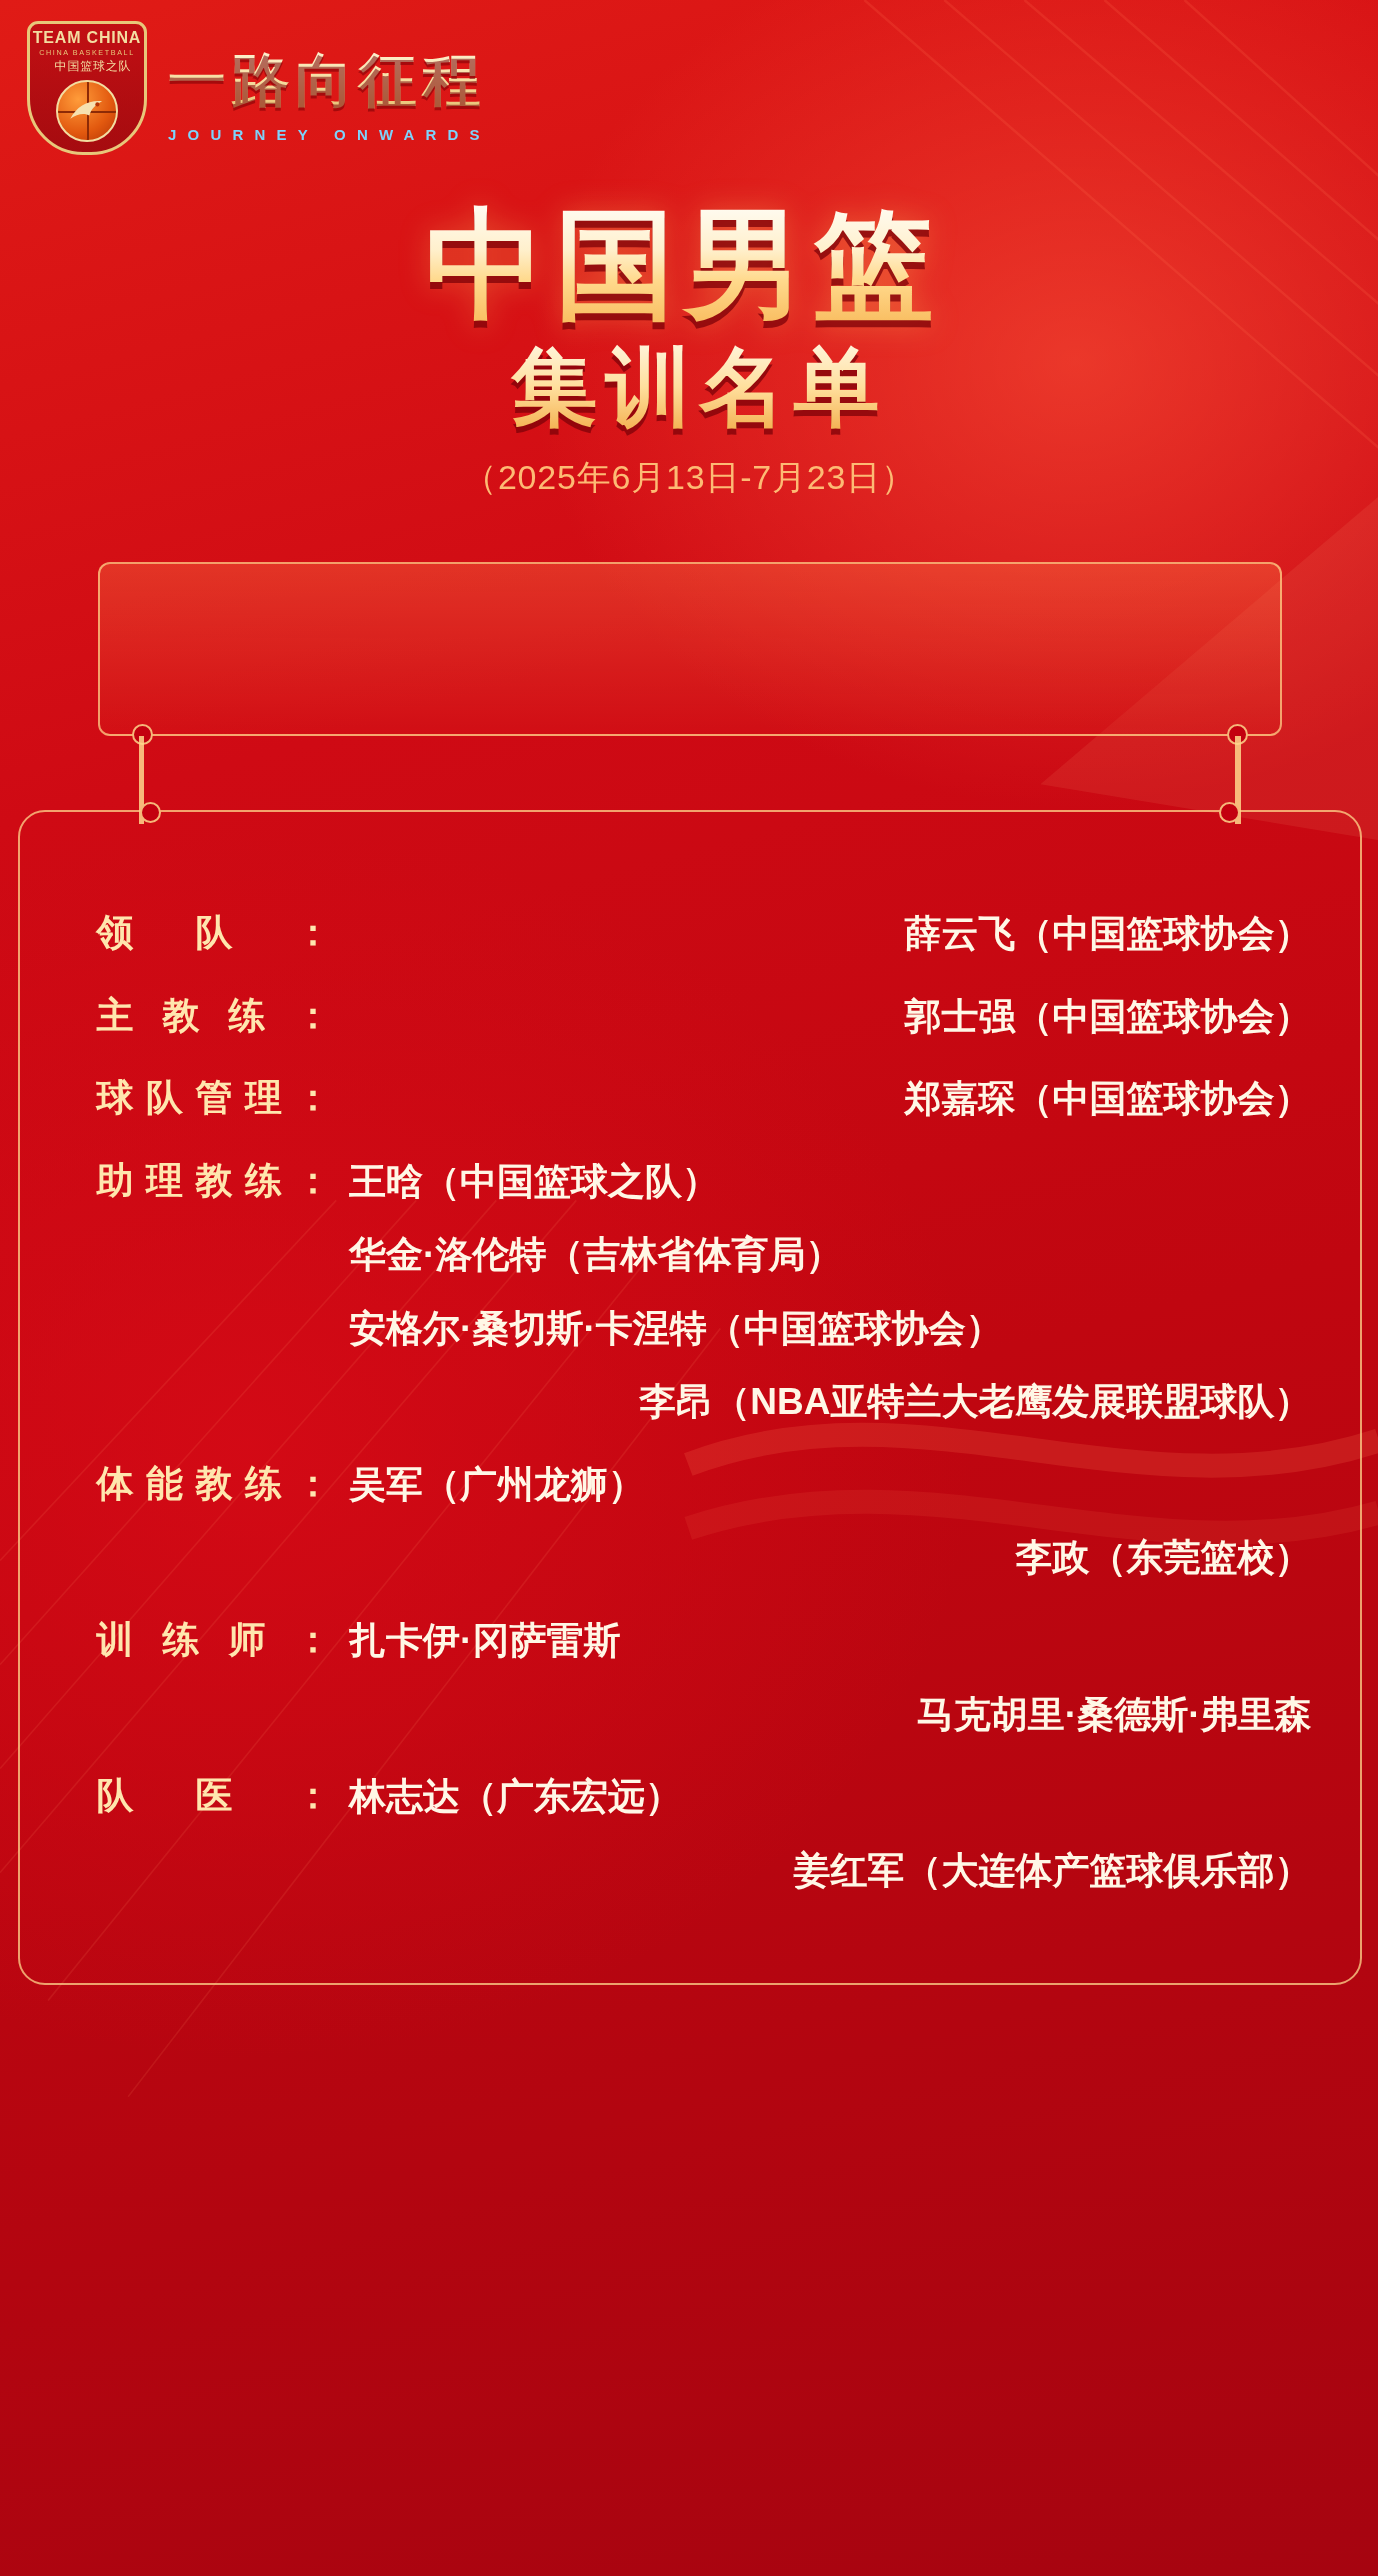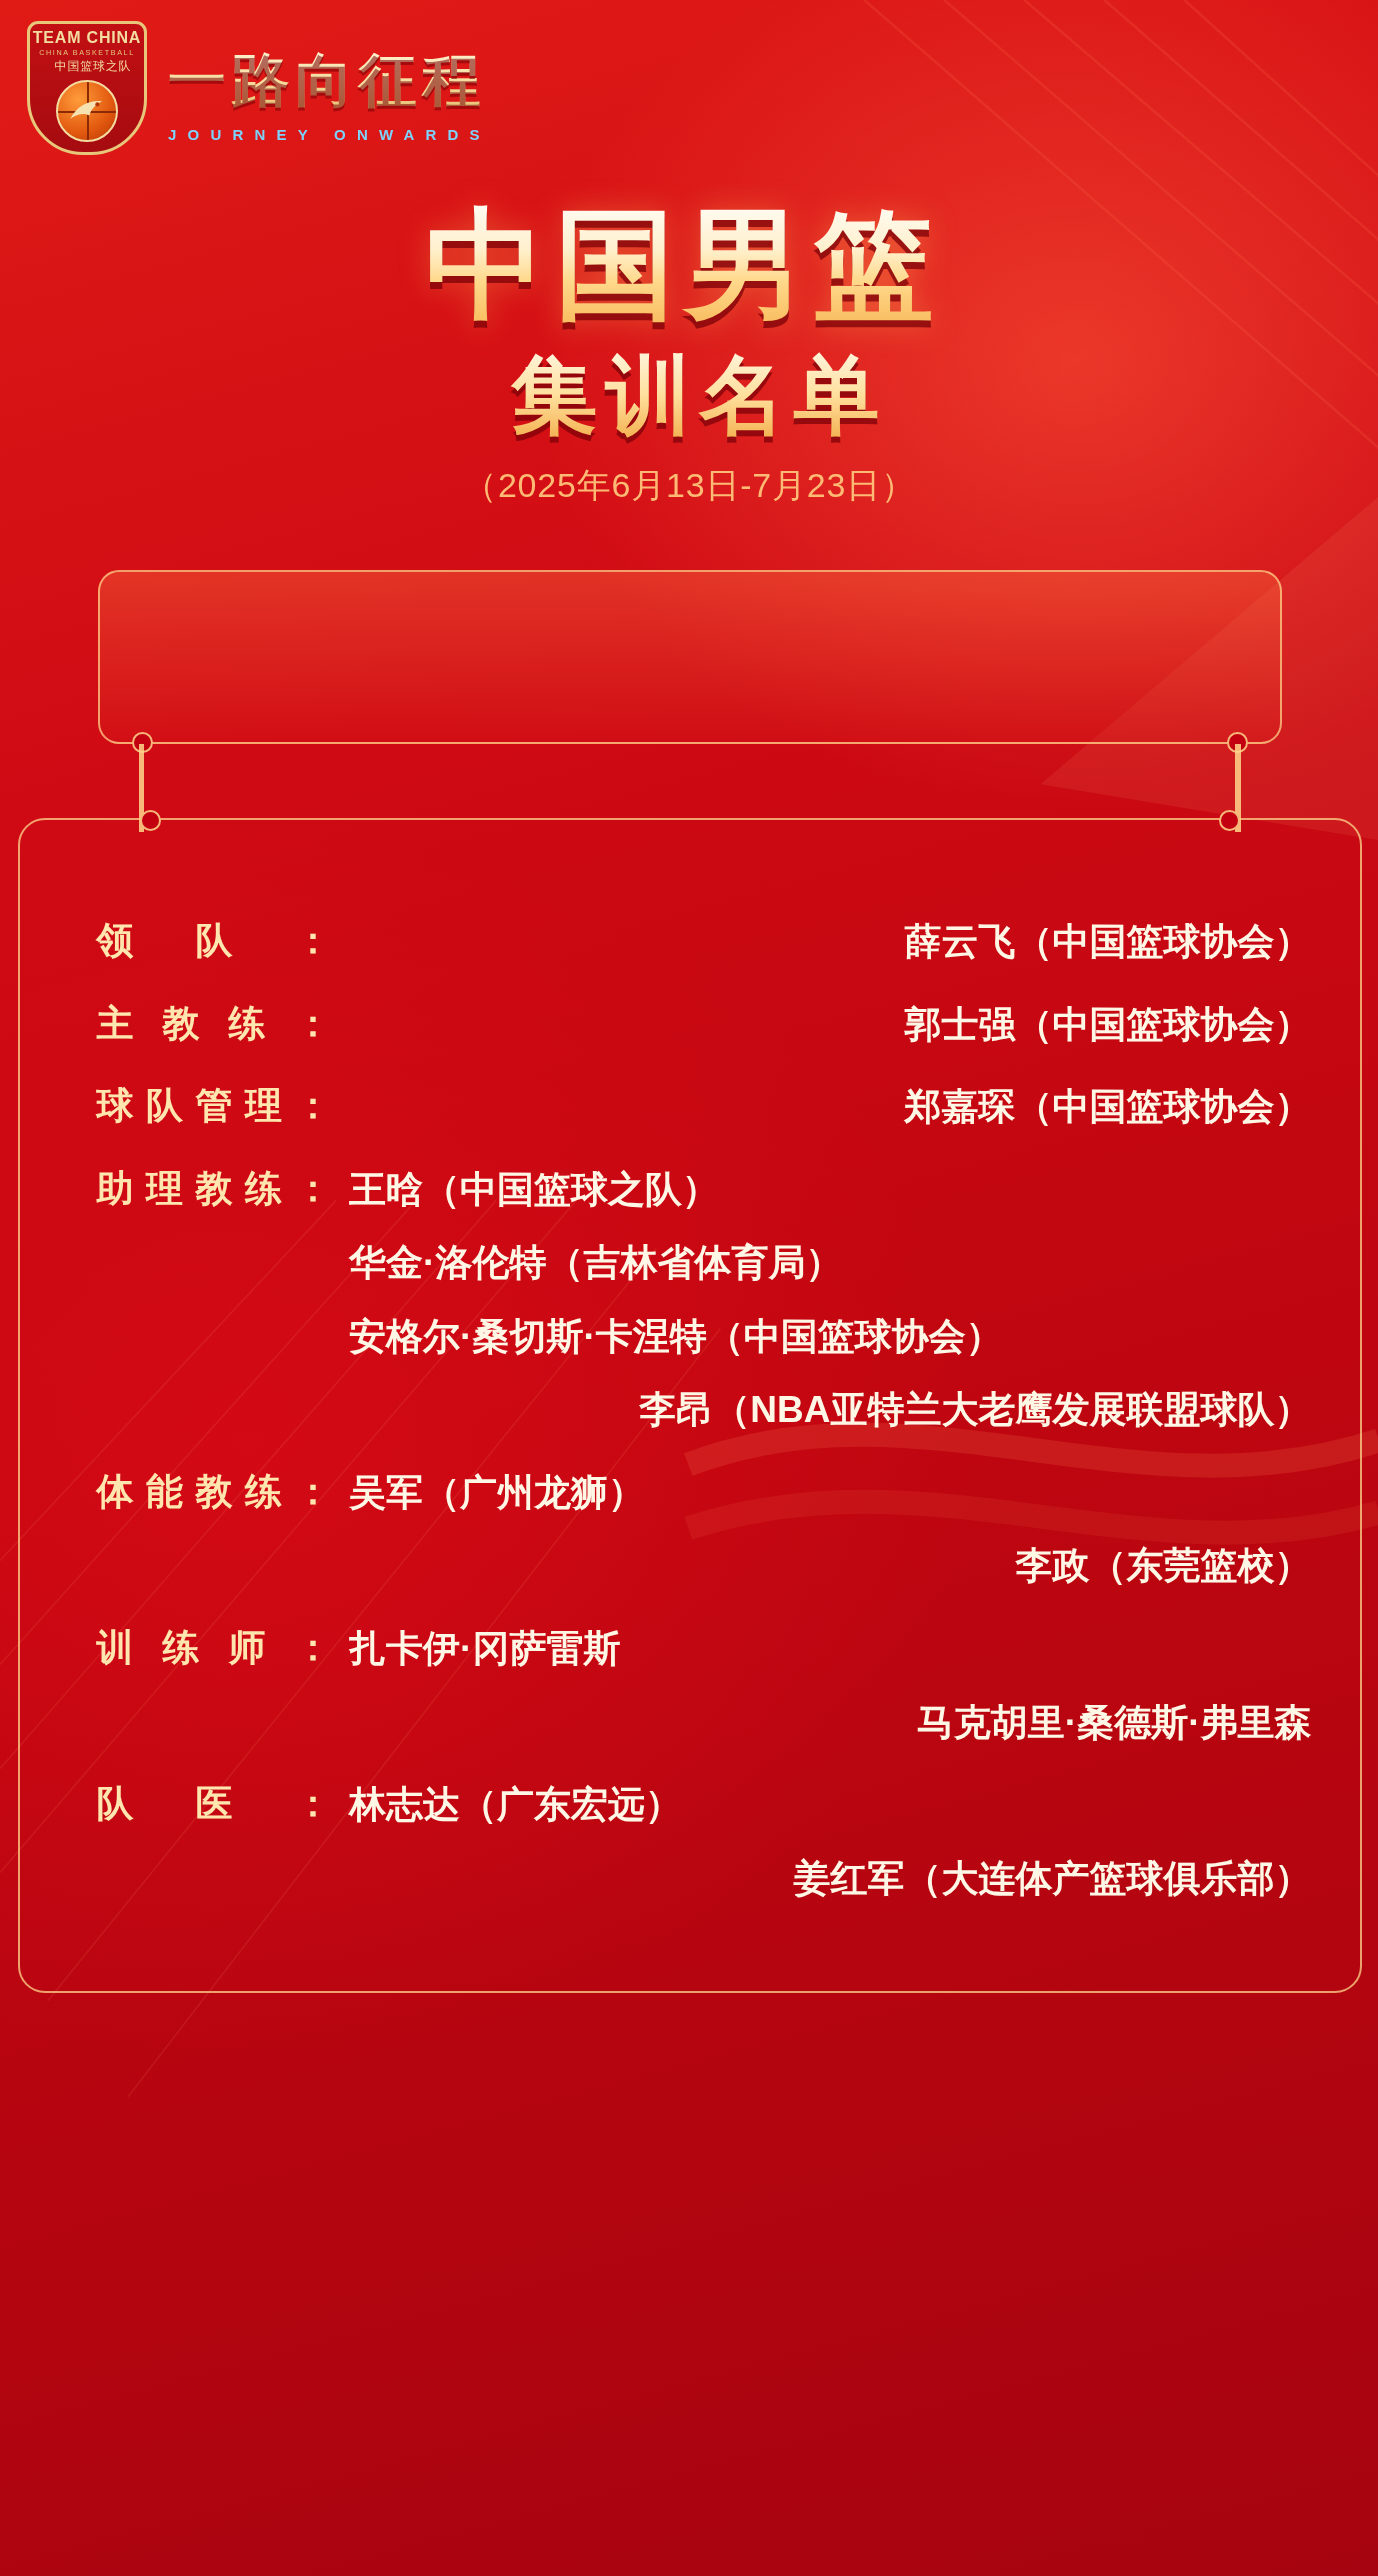--- a/index.html
+++ b/index.html
@@ -93,21 +93,21 @@
     line-height: 1.08;
     font-weight: 900;
     letter-spacing: 9.6px;
     font-family: "DejaVu Sans", "Liberation Sans", sans-serif;
     background: linear-gradient(180deg,#fffdf6 0%,#fff0cd 38%,#ffd98c 62%,#f8b95a 100%);
     -webkit-background-clip: text; background-clip: text; color: transparent;
     filter: drop-shadow(0 7.2px 0 rgba(125,2,8,.75)) drop-shadow(0 0 14.4px rgba(255,180,90,.35));
     padding-right: 10px;
   }
   .title-sub {
-    margin-top: 18px;
+    margin-top: 10px;
     font-size: 86px;
     line-height: 1.1;
     font-weight: 900;
     letter-spacing: 8px;
     font-family: "DejaVu Sans", "Liberation Sans", sans-serif;
     background: linear-gradient(180deg,#fff6e0 0%,#ffdf9d 50%,#f3ae4c 100%);
     -webkit-background-clip: text; background-clip: text; color: transparent;
     filter: drop-shadow(0 6.4px 0 rgba(125,2,8,.75));
     padding-right: 8px;
     padding-left: 28px;
@@ -121,21 +121,21 @@
     text-align: center;
   }
 
   
   .banner-area { position: relative; margin-top: 61px; display:flex; justify-content:center; }
   .banner {
     position: relative;
     width: 1184px;
     height: 174px;
     border: 2.4px solid rgba(255,215,140,.72);
-    border-radius: 21px;
+    border-radius: 12px;
     background: linear-gradient(180deg, rgba(255,120,70,.36), rgba(215,25,25,.30));
     display: flex; align-items: center; justify-content: center; padding-left: 14px;
   }
   .banner-text {
     font-size: 61px;
     font-weight: 900;
     letter-spacing: 9.6px;
     font-family: "DejaVu Sans", "Liberation Sans", sans-serif;
     background: linear-gradient(180deg,#fffaf0 0%,#ffe8b4 48%,#f6c濃 100%, #f3bf66 100%);
     -webkit-background-clip: text; background-clip: text; color: transparent;

